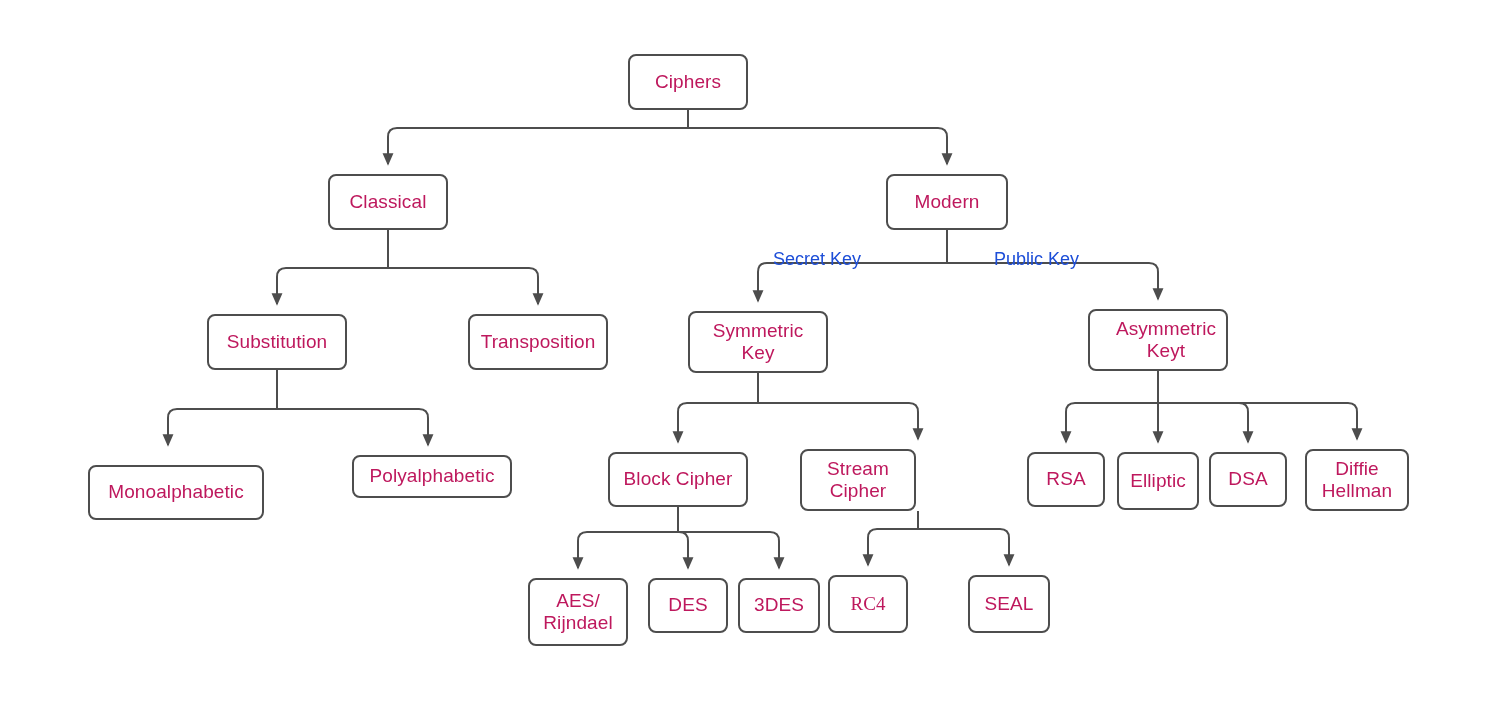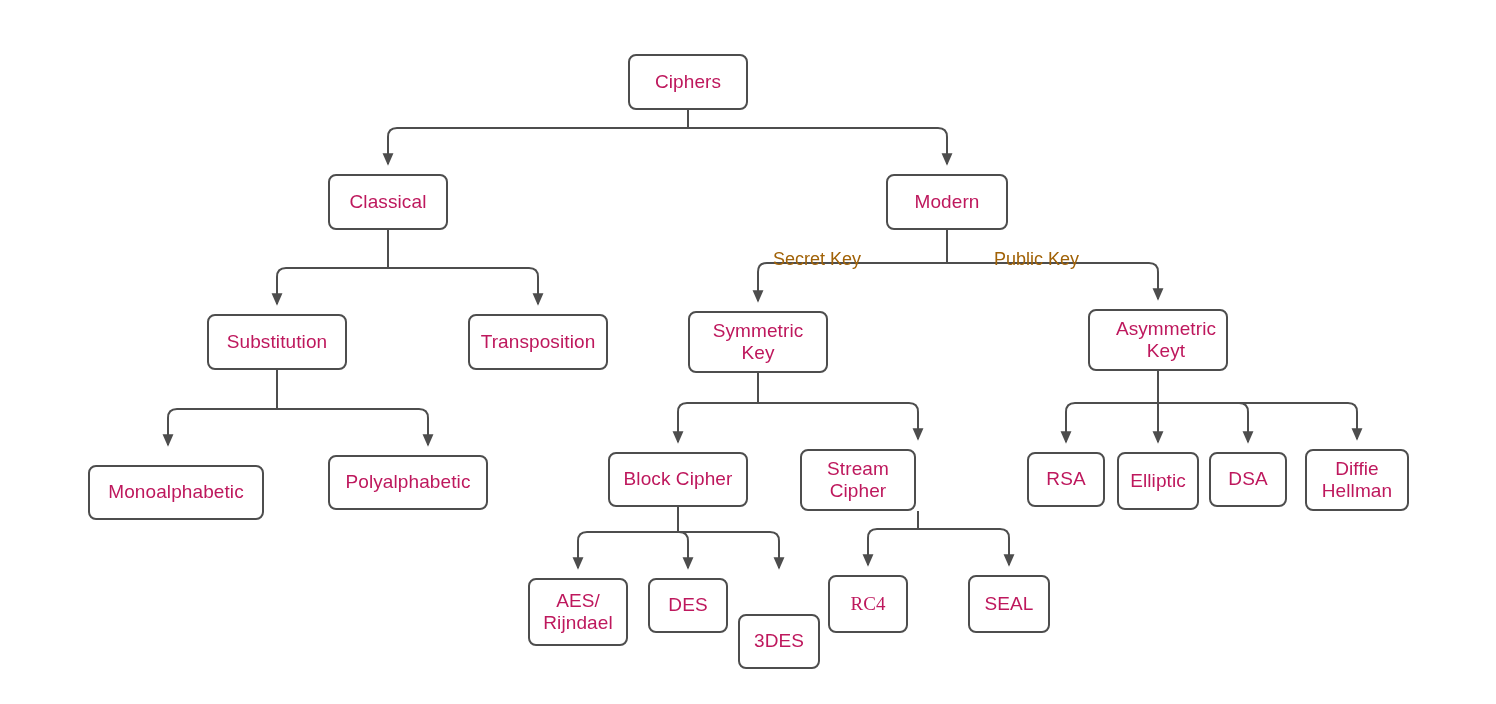--- a/index.html
+++ b/index.html
@@ -34,21 +34,21 @@
     text-align: center;
     color: #be185d;
     font-size: 19px;
     line-height: 1.18;
     letter-spacing: 0.1px;
     white-space: pre-line;
     z-index: 2;
   }
   .edge-label {
     position: absolute;
-    color: #a16207;
+    color: #1d4ed8;
     font-size: 18px;
     white-space: nowrap;
     background: transparent;
     z-index: 3;
   }
 </style>
 </head>
 <body>
 
 <div id="canvas">
@@ -92,33 +92,33 @@
       <div class="node" style="left: 628px; top: 54px; width: 120px; height: 56px;">Ciphers</div>
       <div class="node" style="left: 328px; top: 174px; width: 120px; height: 56px;">Classical</div>
       <div class="node" style="left: 886px; top: 174px; width: 122px; height: 56px;">Modern</div>
       <div class="node" style="left: 207px; top: 314px; width: 140px; height: 56px;">Substitution</div>
       <div class="node" style="left: 468px; top: 314px; width: 140px; height: 56px;">Transposition</div>
       <div class="node" style="left: 688px; top: 311px; width: 140px; height: 62px;">Symmetric
 Key</div>
       <div class="node" style="left: 1088px; top: 309px; width: 140px; height: 62px; padding-left: 16px;">Asymmetric
 Keyt</div>
       <div class="node" style="left: 88px; top: 465px; width: 176px; height: 55px;">Monoalphabetic</div>
-      <div class="node" style="left: 328px; top: 455px; width: 160px; height: 55px; text-align: center;">Polyalphabetic</div>
+      <div class="node" style="left: 352px; top: 455px; width: 160px; height: 43px; text-align: center;">Polyalphabetic</div>
       <div class="node" style="left: 608px; top: 452px; width: 140px; height: 55px;">Block Cipher</div>
       <div class="node" style="left: 800px; top: 449px; width: 116px; height: 62px;">Stream
 Cipher</div>
       <div class="node" style="left: 1027px; top: 452px; width: 78px; height: 55px;">RSA</div>
       <div class="node" style="left: 1117px; top: 452px; width: 82px; height: 58px;">Elliptic</div>
       <div class="node" style="left: 1209px; top: 452px; width: 78px; height: 55px;">DSA</div>
       <div class="node" style="left: 1305px; top: 449px; width: 104px; height: 62px;">Diffie
 Hellman</div>
       <div class="node" style="left: 528px; top: 578px; width: 100px; height: 68px;">AES/
 Rijndael</div>
       <div class="node" style="left: 648px; top: 578px; width: 80px; height: 55px;">DES</div>
-      <div class="node" style="left: 738px; top: 578px; width: 82px; height: 55px; margin-top: 36px;">3DES</div>
+      <div class="node" style="left: 738px; top: 578px; width: 82px; height: 55px;">3DES</div>
       <div class="node" style="left: 828px; top: 575px; width: 80px; height: 58px; font-family: Liberation Serif, serif;">RC4</div>
       <div class="node" style="left: 968px; top: 575px; width: 82px; height: 58px;">SEAL</div>
     </div>
   <div id="labels">
       <div class="edge-label" style="left: 773px; top: 249px;">Secret Key</div>
       <div class="edge-label" style="left: 994px; top: 249px;">Public Key</div>
     </div>
 </div>
 
 </body></html>

